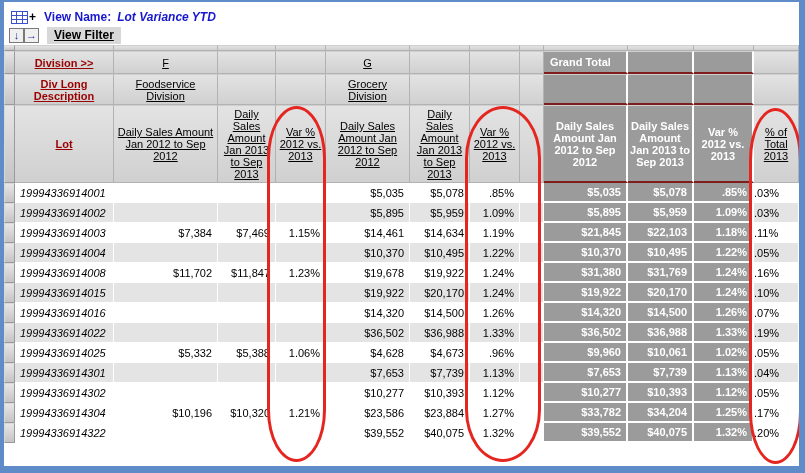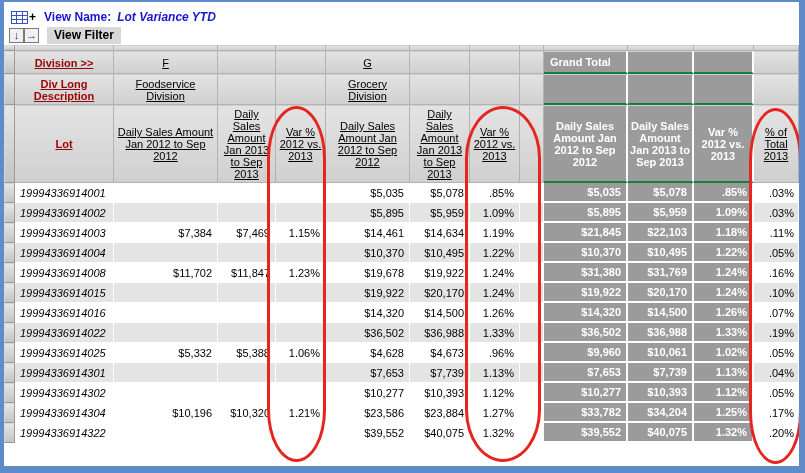--- a/index.html
+++ b/index.html
@@ -14,50 +14,50 @@
   .tb-row1 { height:24px; padding:5px 0 0 7px; display:flex; align-items:center; }
   .pivot-icon { display:inline-block; width:17px; height:13px; margin-right:1px; }
   .plus-glyph { color:#000; font-weight:bold; font-size:12px; margin-right:8px; }
   .vn-label { color:#1717cd; font-weight:bold; font-size:12px; margin-right:6px; }
   .vn-value { color:#1717cd; font-weight:bold; font-style:italic; font-size:12px; }
   .tb-row2 { height:19px; padding-left:5px; display:flex; align-items:center; }
   .arrow-btn { display:inline-block; width:15px; height:15px; border:1px solid #7a7a7a;
                background:#f0f0f0; color:#22309b; font-size:11px; line-height:13px;
                text-align:center; font-weight:bold; }
   .view-filter { margin-left:8px; background:#d8d8d8; color:#000; font-weight:bold;
-                 font-size:12px; padding:1px 7px 2px 7px; }
+                 font-size:12px; padding:1px 7px 2px 7px;text-decoration:underline; }
 
   
   table { border-collapse:separate; border-spacing:0; table-layout:fixed; width:795px;
           font-size:11px; }
   td { overflow:hidden; vertical-align:middle; }
   
   td.h { background:linear-gradient(#e3e3e3,#d0d0d0); border-right:1px solid #b2b2b2;
          border-bottom:1px solid #b2b2b2; border-top:1px solid #cfcfcf;
          text-align:center; color:#000; padding:1px 2px;text-decoration:underline; }
   td.lbl { color:#990000; font-weight:bold; }
-  td.gth { background:#9b9b9b; border-right:2px solid #fff; border-bottom:2px solid #15803d;
+  td.gth { background:#9b9b9b; border-right:2px solid #fff; border-bottom:2px solid #7f1d1d;
            border-top:1px solid #cfcfcf; color:#fff; font-weight:bold; text-align:center;
            padding:1px 2px; }
   td.gth.gt-title { text-align:left; padding-left:6px; }
   tr.hrow-a td { height:6px; padding:0; }
   tr.hrow-b td { height:23px; }
   tr.hrow-c td { height:31px; }
   tr.hrow-d td { height:78px; }
   
   td.handle { background:linear-gradient(#e6e6e6,#c4c4c4); border:1px solid #9a9a9a;
               border-top-color:#d8d8d8; border-left-color:#d8d8d8; }
   
   tbody tr { height:20px; }
   tbody td { white-space:nowrap; border-right:1px solid #fff; border-bottom:1px solid #fff; }
   td.lot { text-align:left; padding-left:5px; color:#000;font-style:italic; }
   td.num { text-align:right; padding-right:5px; color:#000; }
   td.gt  { background:#9b9b9b; color:#fff; font-weight:bold; text-align:right;
            padding-right:5px; border-right:2px solid #fff; border-bottom:2px solid #fff; }
-  td.pct { text-align:right; padding-right:4px; color:#000; }
+  td.pct { text-align:right; padding-right:20px; color:#000; }
   tr.alt td.lot, tr.alt td.num, tr.alt td.gap, tr.alt td.pct { background:#e4e4e4; }
   
   .capsule { position:absolute; border:3px solid #e52620; border-radius:50% / 52px;
              pointer-events:none; z-index:5; background:transparent; }
   .cap-f { left:263px; top:104px; width:59px; height:356px; }
   .cap-g { left:461px; top:104px; width:76px; height:356px; }
   .cap-p { left:745px; top:106px; width:53px; height:356px; }
 </style>
 </head>
 <body>

